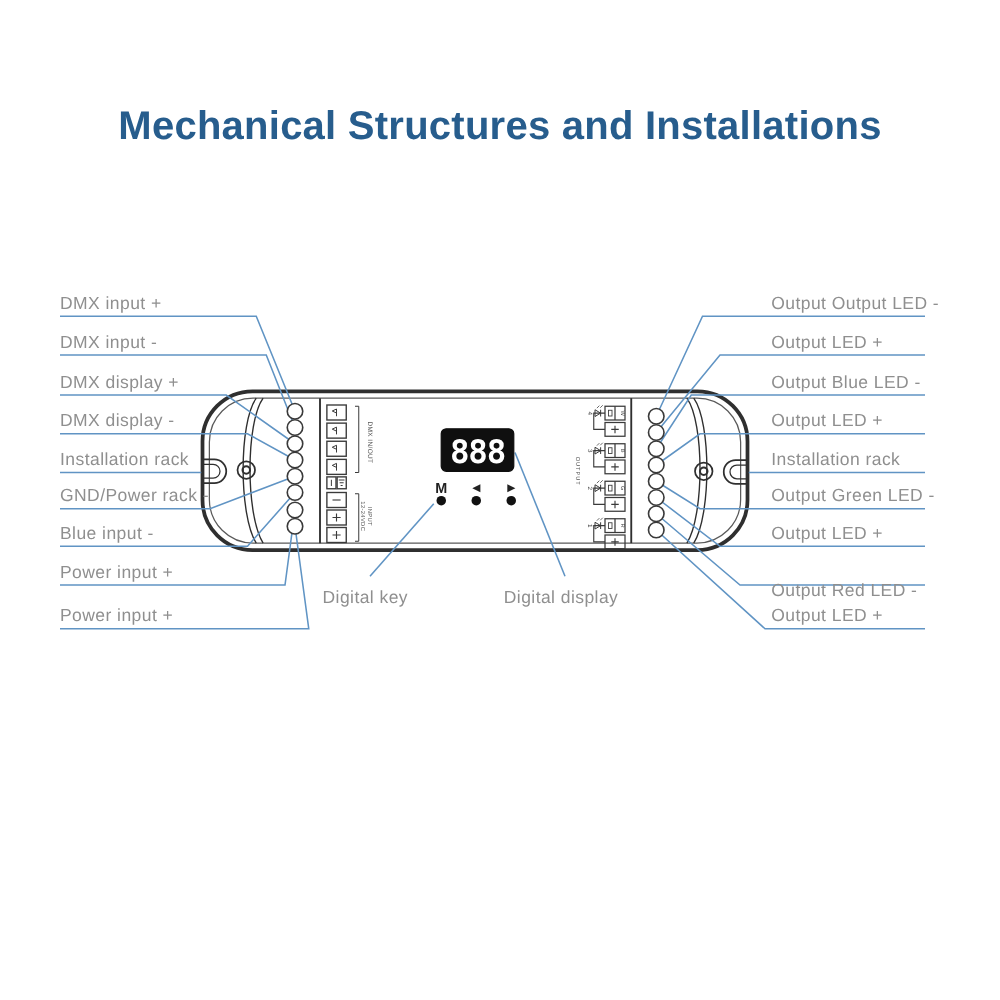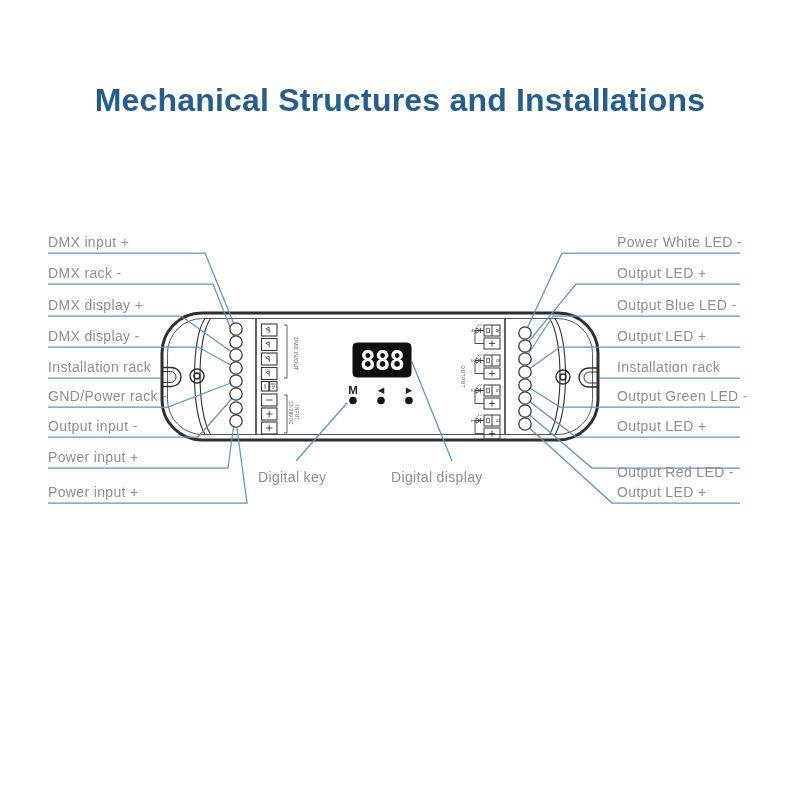--- a/index.html
+++ b/index.html
@@ -201,35 +201,35 @@
         <rect x="486.8" y="418.2" width="2.8" height="4.6" stroke-width="0.7"></rect>
         <rect x="484" y="428" width="16" height="11"></rect>
         <path d="M489 433.5 H495 M492 430.5 V436.5" stroke-width="0.9"></path>
         <text transform="translate(470.5 420.5) rotate(90)" text-anchor="middle" font-size="5" fill="#444" stroke="none">1</text>
         <text transform="translate(496.4 420.5) rotate(90)" text-anchor="middle" font-size="4.5" fill="#444" stroke="none">R</text>
       </g>
     </g>
   </svg>
 
   <div class="lbl" style="left:48px;top:234px">DMX input +</div>
-  <div class="lbl" style="left:48px;top:265px">DMX rack -</div>
+  <div class="lbl" style="left:48px;top:265px">DMX input -</div>
   <div class="lbl" style="left:48px;top:297px">DMX display +</div>
   <div class="lbl" style="left:48px;top:328px">DMX display -</div>
   <div class="lbl" style="left:48px;top:359px">Installation rack</div>
   <div class="lbl" style="left:48px;top:388px">GND/Power rack -</div>
-  <div class="lbl" style="left:48px;top:418px">Output input -</div>
+  <div class="lbl" style="left:48px;top:418px">Blue input -</div>
   <div class="lbl" style="left:48px;top:449px">Power input +</div>
   <div class="lbl" style="left:48px;top:484px">Power input +</div>
 
-  <div class="lbl" style="left:617px;top:234px">Power White LED -</div>
+  <div class="lbl" style="left:617px;top:234px">Output Output LED -</div>
   <div class="lbl" style="left:617px;top:265px">Output LED +</div>
   <div class="lbl" style="left:617px;top:297px">Output Blue LED -</div>
   <div class="lbl" style="left:617px;top:328px">Output LED +</div>
   <div class="lbl" style="left:617px;top:359px">Installation rack</div>
   <div class="lbl" style="left:617px;top:388px">Output Green LED -</div>
   <div class="lbl" style="left:617px;top:418px">Output LED +</div>
   <div class="lbl" style="left:617px;top:464px">Output Red LED -</div>
   <div class="lbl" style="left:617px;top:484px">Output LED +</div>
 
   <div class="lbl" style="left:258px;top:469px">Digital key</div>
-  <div class="lbl" style="left:391px;top:469px">Digital display</div>
+  <div class="lbl" style="left:403px;top:469px">Digital display</div>
 
 </div>
 
 </body></html>

